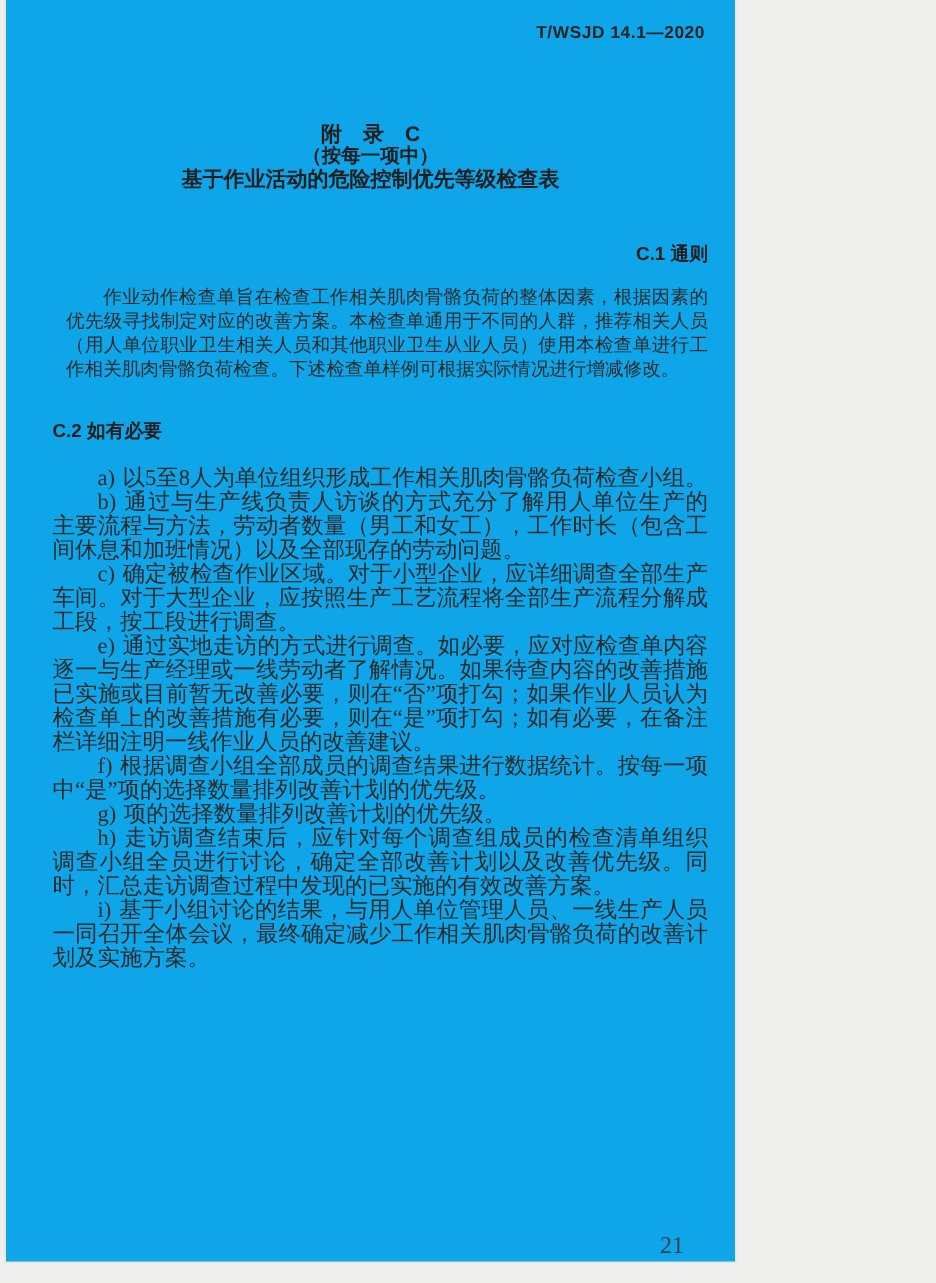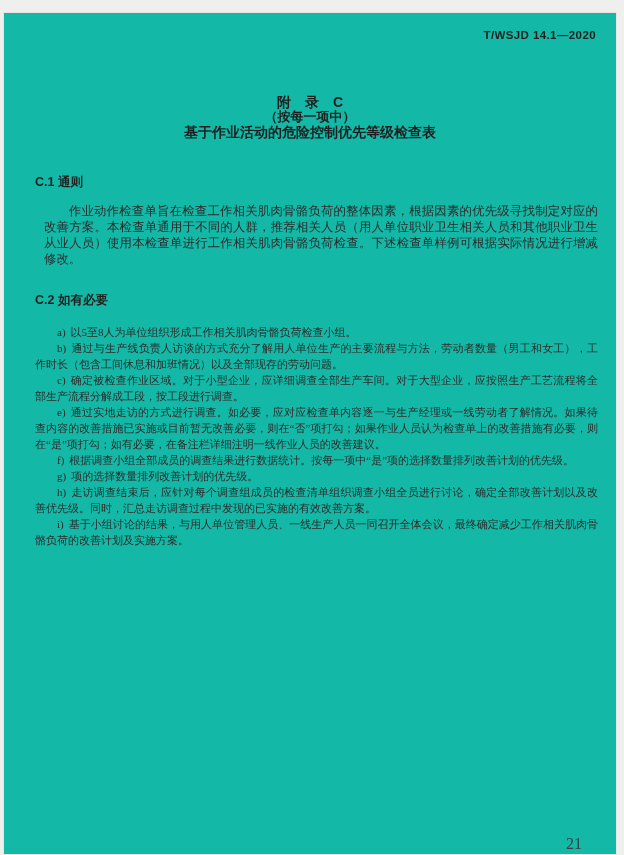--- a/index.html
+++ b/index.html
@@ -11,24 +11,24 @@
     height: 855px;
     position: relative;
     background: #eff0ee;
     font-family: "Liberation Serif", "DejaVu Serif", serif;
     color: #2b2b2b;
     overflow: hidden;
   }
   .page {
     position: absolute;
     left: 4px;
-    top: 13px;
-    width: 612px;
+    top: 0;
+    width: 486px;
     height: 841px;
-    background: #14b8a6;
+    background: #0ea5e9;
     box-shadow: 0 0 0 1px rgba(0,0,0,0.04);
   }
   .doc-header {
     text-align: right;
     margin: 15px 20px 0 0;
     font-family: "Liberation Sans", "DejaVu Sans", sans-serif;
     font-weight: 700;
     font-size: 11.5px;
     letter-spacing: 0.4px;
     color: #1f1f1f;
@@ -56,36 +56,36 @@
     margin-top: 1px;
   }
   .section-heading {
     margin: 0 18px 0 31px;
     font-family: "Liberation Sans", "DejaVu Sans", sans-serif;
     font-weight: 700;
     font-size: 12.5px;
     line-height: 14px;
     color: #1f1f1f;
   }
-  .heading-c1 { margin-top: 35px; }
+  .heading-c1 { margin-top: 35px; text-align: right; }
   .heading-c2 { margin-top: 26px; }
   .body-para {
     margin: 14px 18px 0 40px;
     font-size: 12.4px;
     line-height: 16px;
     text-indent: 2em;
     text-align: justify;
     color: #2b2b2b;
   }
   .items {
     margin: 17px 18px 0 31px;
   }
   .li {
     margin: 0;
-    font-size: 11px;
+    font-size: 15px;
     line-height: 16px;
     text-indent: 2em;
     text-align: justify;
     color: #2b2b2b;
   }
   .li-label {
     margin-right: 5px;
   }
   .page-number {
     position: absolute;

